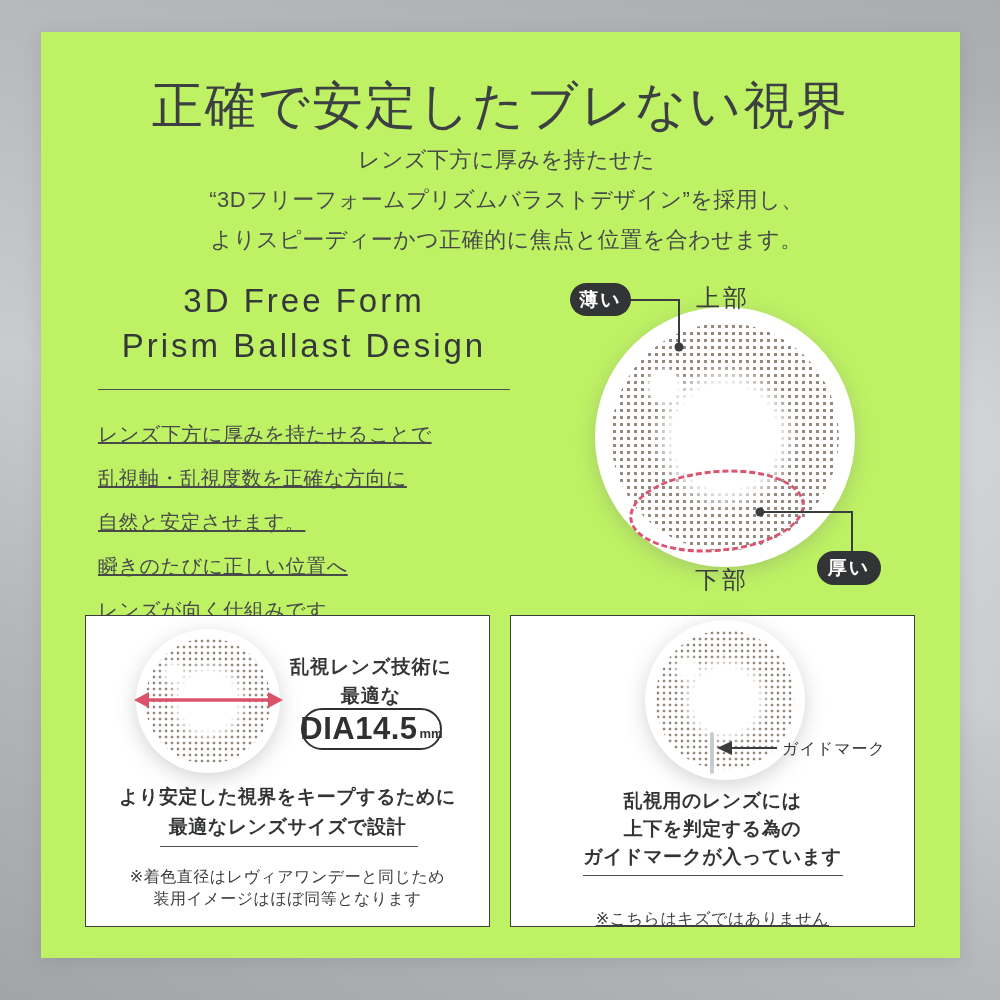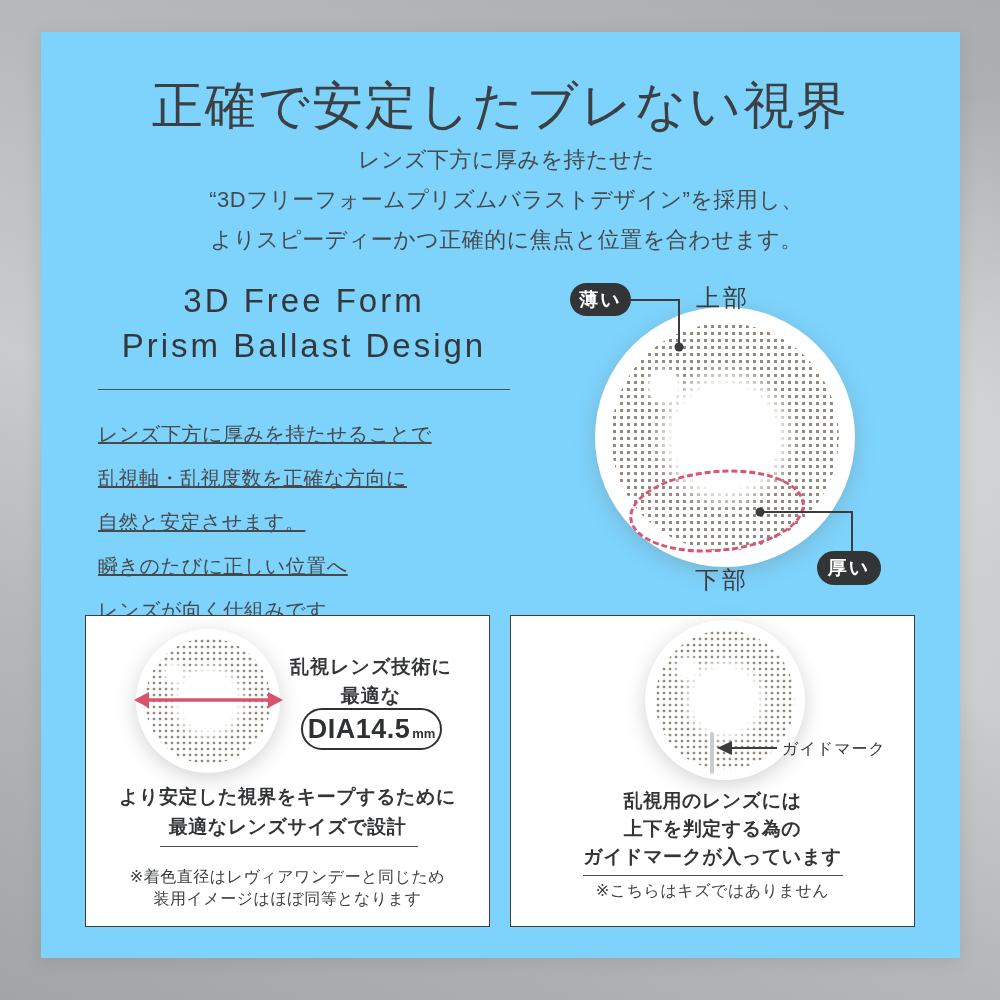--- a/index.html
+++ b/index.html
@@ -9,21 +9,21 @@
     position:relative;
     background:
       radial-gradient(90% 55% at 88% 42%, rgba(238,239,240,.55), rgba(238,239,240,0) 60%),
       linear-gradient(200deg,#aaadb0 0%,#b8bbbd 30%,#c9cbcd 52%,#b5b8ba 72%,#a2a5a8 100%);
     overflow:hidden;
   }
   [data-bind]{ white-space:pre-line; }
 
   .card{
     position:absolute; left:41px; top:32px; width:919px; height:926px;
-    background:#7dd3fc; box-shadow:0 3px 16px rgba(90,92,95,.18);
+    background:#bef264; box-shadow:0 3px 16px rgba(90,92,95,.18);
   }
 
   .title{
     position:absolute; top:40px; left:0; width:100%; text-align:center;
     font-family:"Liberation Serif","DejaVu Serif",serif;
     font-size:51px; color:#3d4043; letter-spacing:2px; font-weight:500;
   }
   .subtitle{
     position:absolute; top:108px; left:0; width:100%; text-align:center;
     font-size:22px; line-height:40px; color:#47494b; letter-spacing:.5px;padding-left:12px;
@@ -100,21 +100,21 @@
 
   .caption{
     position:absolute; left:175px; top:36px; width:220px; text-align:center;
     font-size:19px; font-weight:600; color:#333537; line-height:29px; letter-spacing:1px;
   }
   .dia-pill{
     position:absolute; left:215px; top:92px; width:141px; height:42px;
     border:2px solid #2f3133; border-radius:21px;
     display:flex; align-items:center; justify-content:center; background:#fff;
   }
-  .dia-value{ font-size:27px; font-weight:600; color:#2e3032; letter-spacing:.5px; }
+  .dia-value{ font-size:31px; font-weight:600; color:#2e3032; letter-spacing:.5px; }
   .dia-unit{ font-size:13px; font-weight:600; color:#2e3032; margin-left:2px; margin-top:9px; }
 
   .guide-mark{
     position:absolute; left:199px; top:116px; width:4px; height:42px;
     background:#c6cbce; border-radius:2px; opacity:.95;
   }
   .guide-label{
     position:absolute; left:271px; top:123px; font-size:16px; color:#333537; letter-spacing:1px;
   }
 </style>
@@ -186,16 +186,16 @@
     <div class="guide-mark"></div>
     <svg width="405" height="312" viewBox="0 0 405 312" style="position:absolute;left:0;top:0;">
       <line x1="218" y1="132" x2="266" y2="132" stroke="#3a3c3e" stroke-width="2"></line>
       <polygon points="206,132 221,125 221,139" fill="#3a3c3e"></polygon>
     </svg>
     <div class="guide-label" data-bind="guide_box.guide_label">ガイドマーク</div>
     <div class="box-heading" style="top:171px; line-height:28px;font-family:Liberation Serif, serif;" data-bind="guide_box.heading_lines">乱視用のレンズには
 上下を判定する為の
 ガイドマークが入っています</div>
     <div class="box-underline" style="left:72px; top:259px; width:260px;"></div>
-    <div class="box-note" style="top:264px;" data-bind="guide_box.note_lines">※こちらはキズではありません</div>
+    <div class="box-note" style="top:292px;text-decoration:underline;" data-bind="guide_box.note_lines">※こちらはキズではありません</div>
   </div>
 
 </div>
 
 </body></html>

